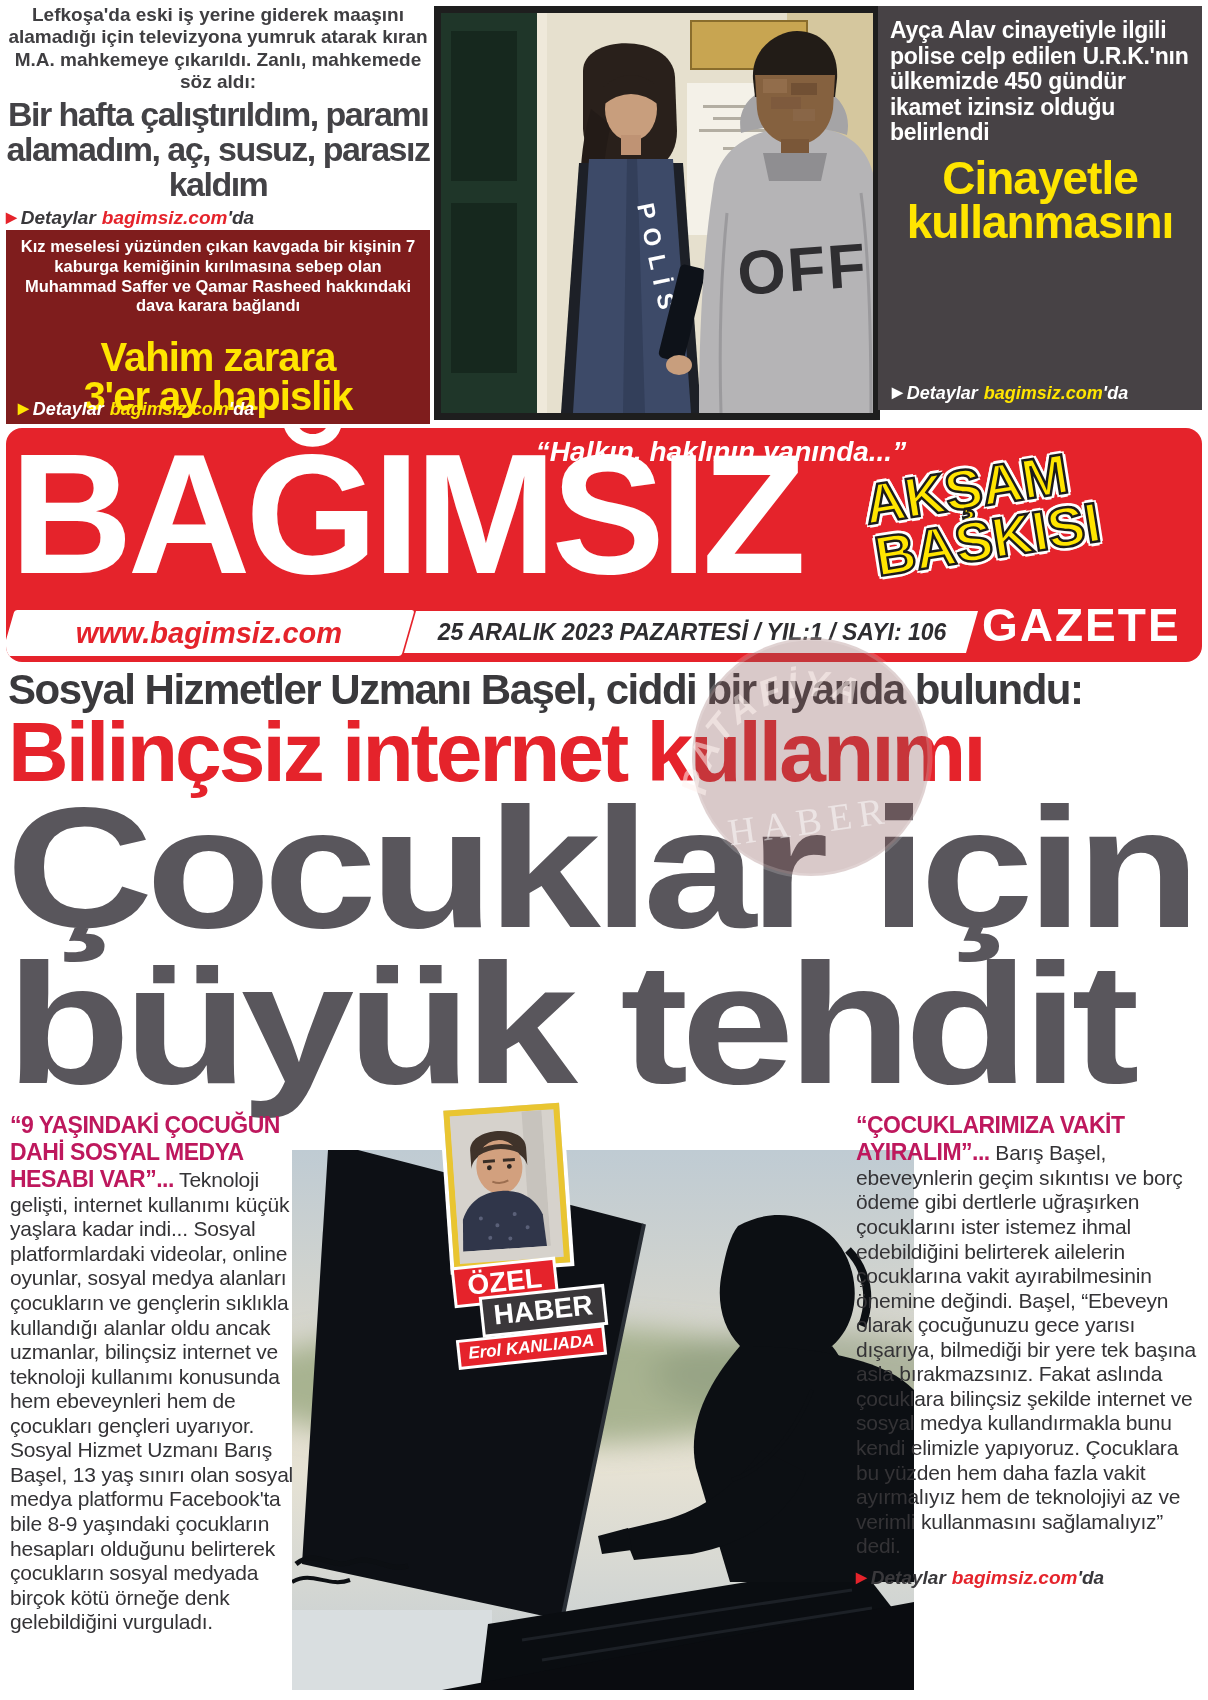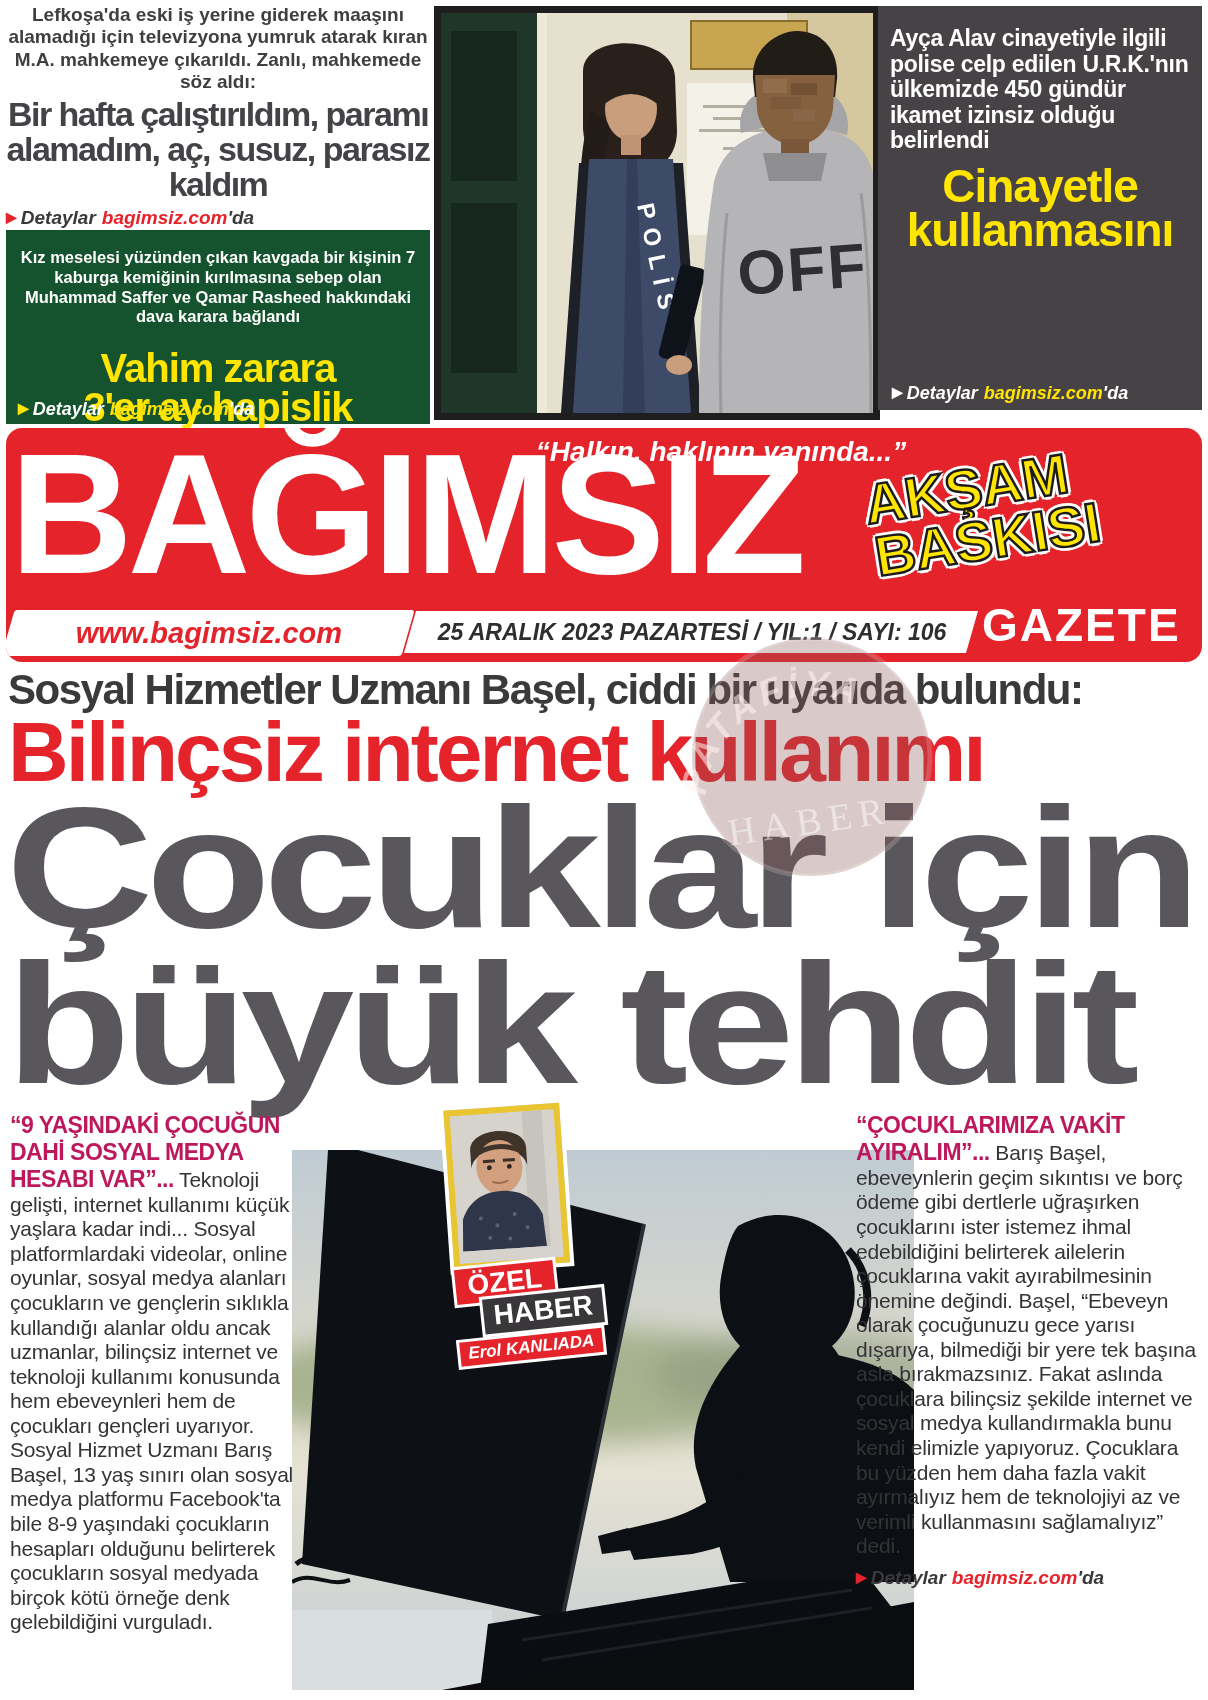--- a/index.html
+++ b/index.html
@@ -12,32 +12,32 @@
   
   .story-a{left:6px;top:4px;width:424px;text-align:center;}
   .story-a .intro{font-size:19px;font-weight:bold;color:#3f3e41;line-height:1.18;}
   .story-a .headline{font-size:34px;font-weight:bold;color:#434246;line-height:1.03;letter-spacing:-1.5px;margin-top:3px;}
   .detail{font-style:italic;font-weight:bold;font-size:19px;text-align:left;margin-top:5px;}
   .detail .arr{font-style:normal;font-size:14px;margin-right:4px;vertical-align:2px;}
   .detail .pre{margin-right:6px;}
   .story-a .detail{color:#39383b;}
   .story-a .arr,.story-a .lnk{color:#e5232b;}
 
-  .story-b{left:6px;top:230px;width:424px;height:194px;background:#14532d;color:#fff;
-    text-align:center;padding:18px 10px;box-sizing:border-box;}
+  .story-b{left:6px;top:230px;width:424px;height:194px;background:#7f1d1d;color:#fff;
+    text-align:center;padding:7px 10px;box-sizing:border-box;}
   .story-b .intro{font-size:16.5px;font-weight:bold;line-height:1.2;}
   .story-b .headline{color:#ffe500;font-size:40px;font-weight:bold;line-height:0.98;letter-spacing:-1px;margin-top:22px;}
   .story-b .detail{position:absolute;left:12px;bottom:4px;color:#fff;font-size:18px;}
   .story-b .arr,.story-b .lnk{color:#ffe500;}
 
   .photo-a{left:434px;top:6px;width:446px;height:414px;border:7px solid #1e1e1e;box-sizing:border-box;background:#d5c79e;}
   .photo-a svg{display:block;}
 
   .story-c{left:878px;top:6px;width:324px;height:404px;background:#474245;color:#fff;
-    box-sizing:border-box;padding:20px 12px;}
+    box-sizing:border-box;padding:12px 12px;}
   .story-c .intro{font-size:23px;font-weight:bold;line-height:1.11;letter-spacing:-0.3px;}
   .story-c .headline{margin-top:10px;color:#ffe500;font-size:46px;font-weight:bold;line-height:0.97;
     letter-spacing:-1px;text-align:center;}
   .story-c .headline div{white-space:nowrap;}
   .story-c .detail{position:absolute;left:14px;bottom:6px;color:#fff;font-size:18px;}
   .story-c .arr{color:#fff;} .story-c .lnk{color:#ffe500;}
 
   
   .masthead{left:6px;top:428px;width:1196px;height:234px;background:#e5232b;border-radius:16px;overflow:hidden;}
   .tagline{position:absolute;left:500px;top:8px;width:430px;text-align:center;color:#fff;

